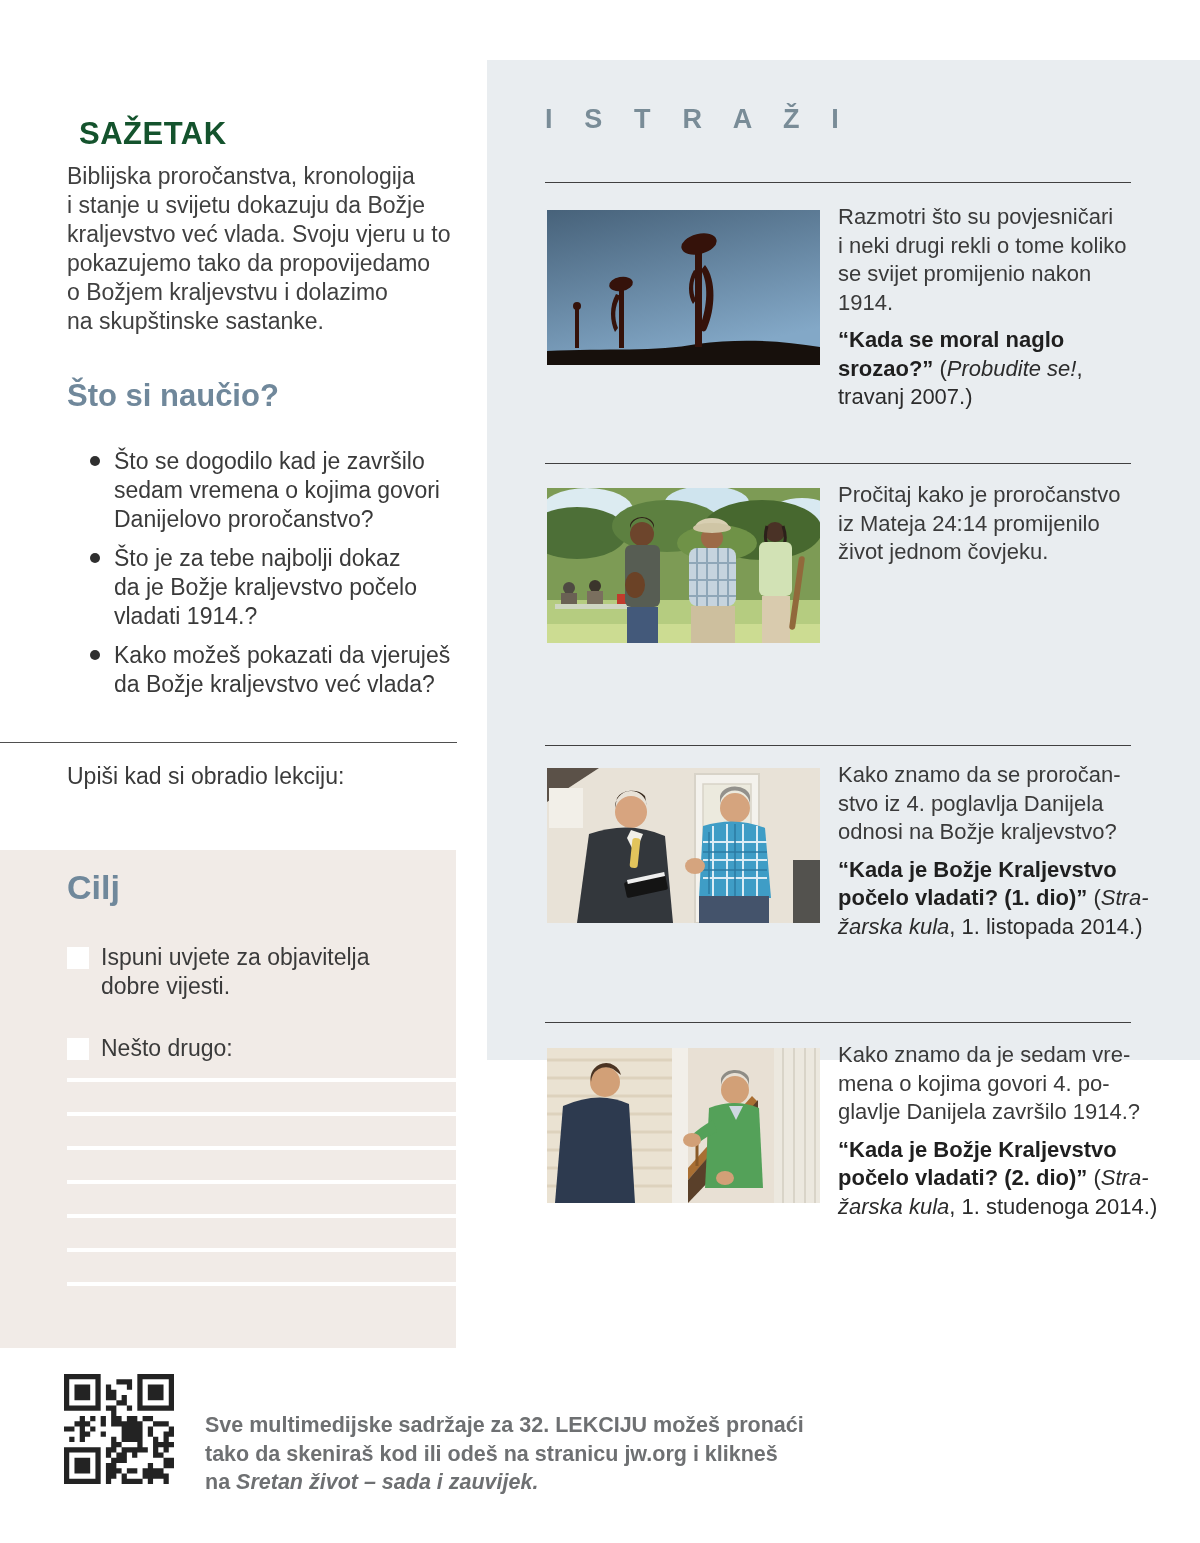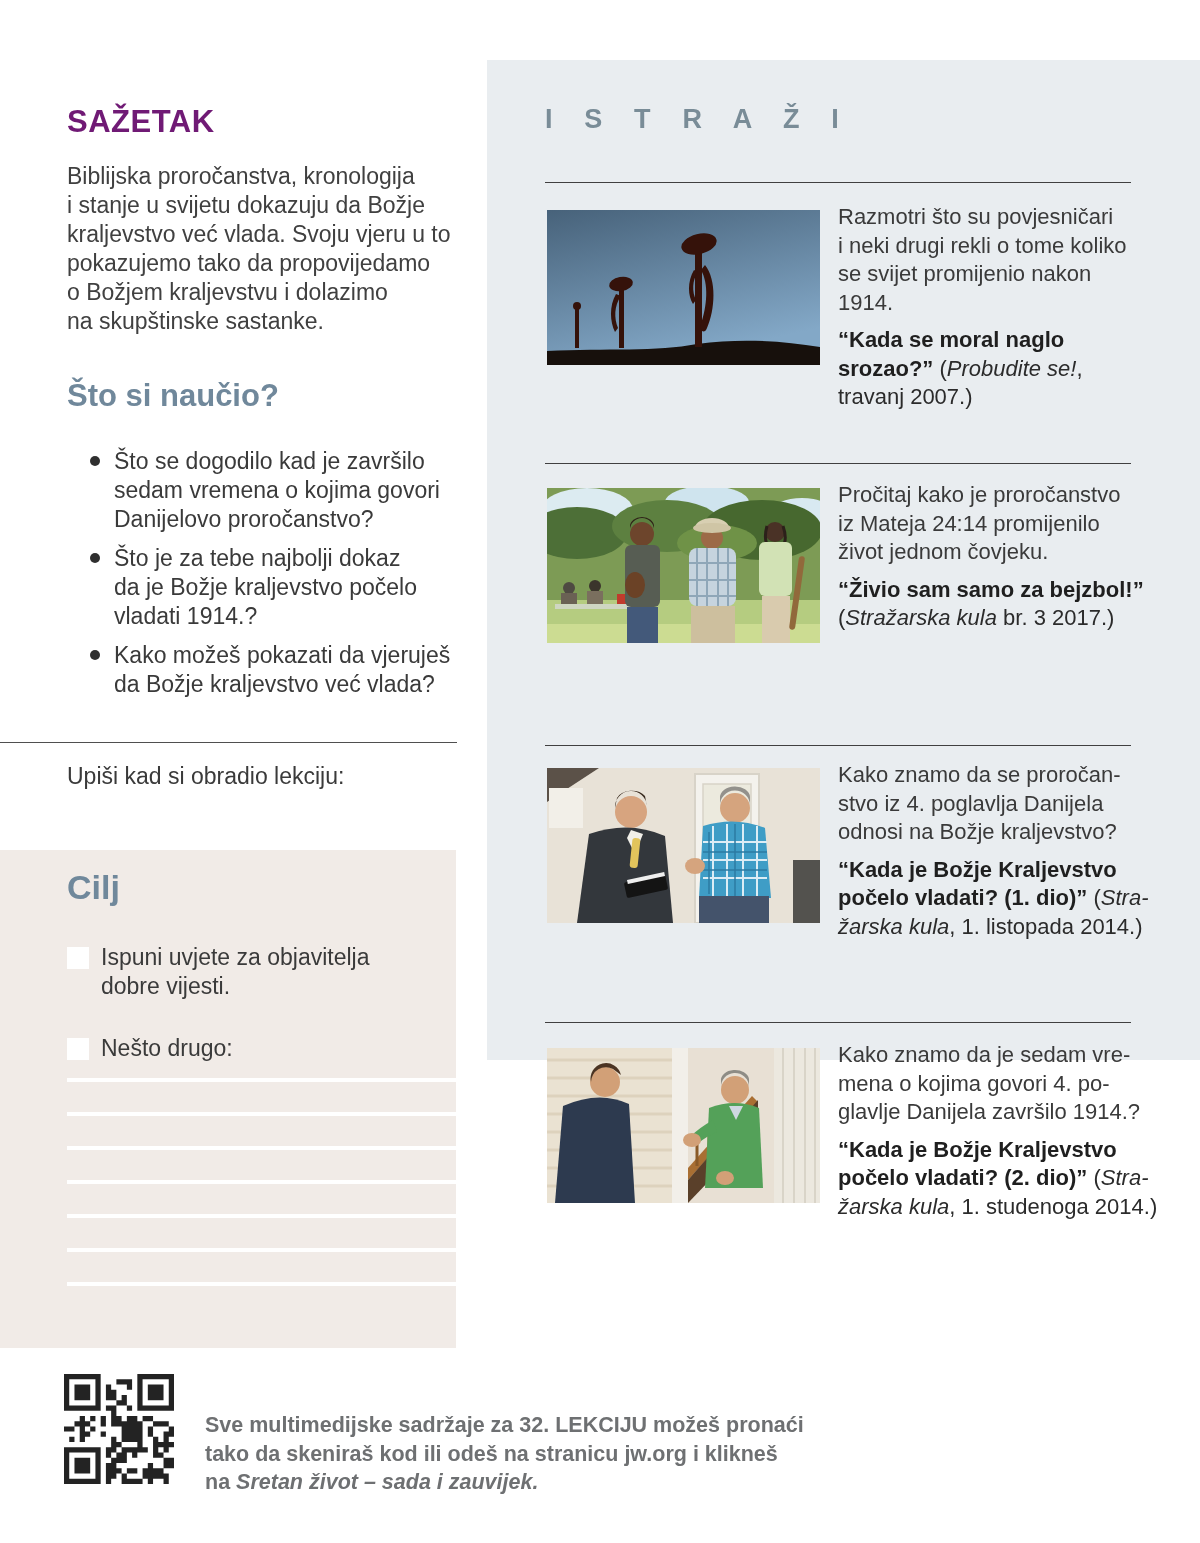--- a/index.html
+++ b/index.html
@@ -3,22 +3,22 @@
 <meta charset="utf-8">
 <style>
   html,body{margin:0;padding:0;background:#ffffff;}
   .page{
     position:relative;width:1200px;height:1543px;background:#ffffff;
     font-family:"Liberation Sans",sans-serif;color:#3a3a3a;overflow:hidden;
   }
   .pre{white-space:pre;}
   
   .summary-title{
-    position:absolute;left:67px;top:104px;margin:0;
-    font-size:31px;font-weight:700;letter-spacing:.5px;color:#701a75;
+    position:absolute;left:67px;top:104px;margin:12px;
+    font-size:31px;font-weight:700;letter-spacing:.5px;color:#14532d;
   }
   .summary-text{
     position:absolute;left:67px;top:162px;margin:0;
     font-size:23px;line-height:29px;color:#404040;
   }
   .learned-title{
     position:absolute;left:67px;top:378px;margin:0;
     font-size:31px;font-weight:700;color:#70889b;
   }
   .learned-list{position:absolute;left:90px;top:447px;margin:0;padding:0;list-style:none;}
@@ -221,22 +221,20 @@
           <rect x="212" y="54" width="33" height="54" rx="6" fill="#d2e2b5"></rect>
           <rect x="215" y="108" width="28" height="47" fill="#d9cbae"></rect>
           <rect x="247" y="68" width="6" height="74" rx="3" transform="rotate(8 250 105)" fill="#91693b"></rect>
         </g>
       </svg>
     </figure>
     <div class="item-text it2">
       <p class="lead pre">Pročitaj kako je proročanstvo
 iz Mateja 24:14 promijenilo
 život jednom čovjeku.</p>
-      <p class="ref pre"><b>“Živio sam samo za bejzbol!”</b><span>
-(</span><i>Stražarska kula</i><span> br. 3 2017.)</span></p>
     </div>
 
     <figure class="photo ph3" aria-label="two-men-discussing-bible">
       <svg width="273" height="155" viewBox="0 0 273 155" xmlns="http://www.w3.org/2000/svg">
         <rect width="273" height="155" fill="#e8e2d7"></rect>
         <polygon points="0,0 52,0 0,34" fill="#5b5148"></polygon>
         <rect x="2" y="20" width="34" height="40" fill="#f2efe8"></rect>
         <rect x="148" y="6" width="64" height="149" fill="#f4f2ed" stroke="#d8d3c8" stroke-width="2"></rect>
         <rect x="156" y="16" width="48" height="60" fill="#eceade" stroke="#d8d3c8" stroke-width="1.5"></rect>
         <rect x="246" y="92" width="27" height="63" fill="#53524e"></rect>

